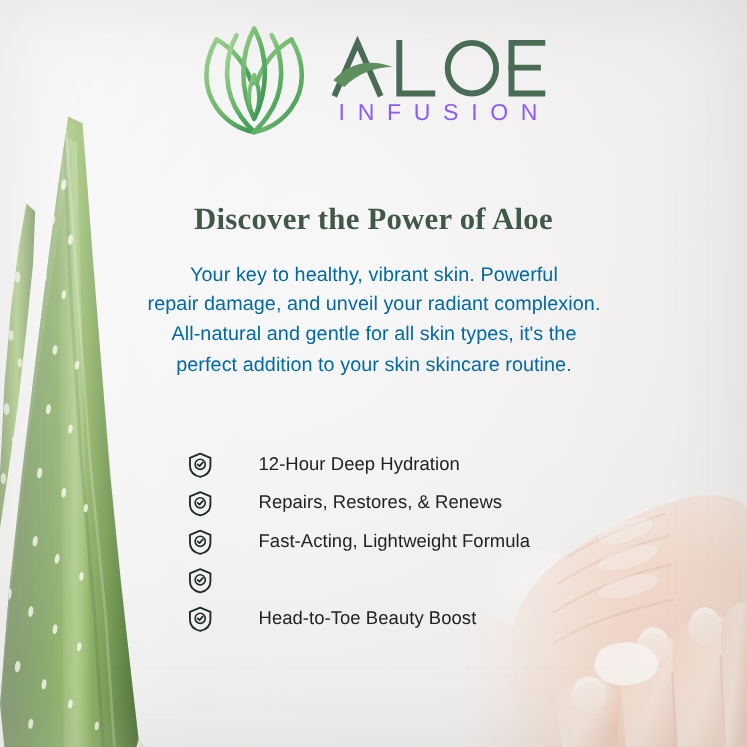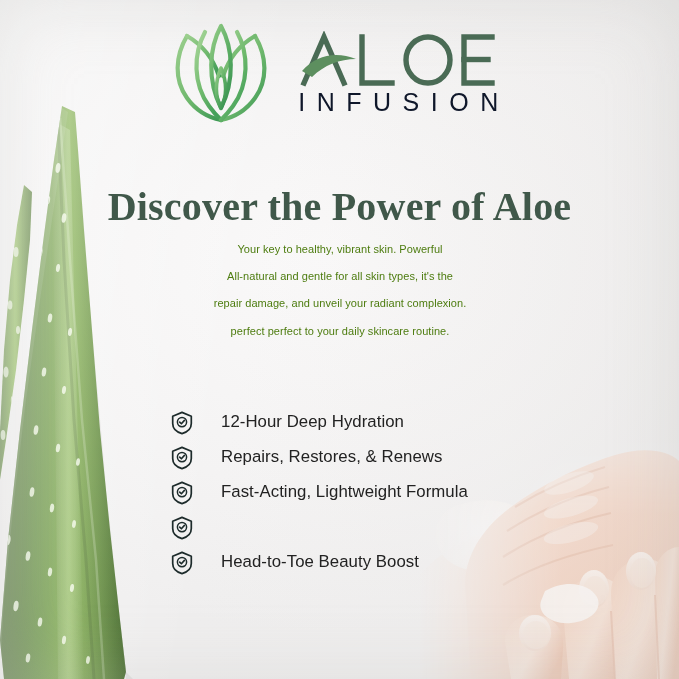--- a/index.html
+++ b/index.html
@@ -59,75 +59,75 @@
     justify-content: center;
     gap: 14px;
   }
   .logo-mark { width: 104px; height: 102px; display: block; }
   .logo-words { display: flex; flex-direction: column; align-items: center; }
   .logo-aloe {
     height: 56px;
     display: block;
   }
   .logo-infusion {
-    font-size: 25px;
+    font-size: 21px;
     letter-spacing: 11.5px;
-    color: #0f172a;
+    color: #8b5cf6;
     font-weight: 400;
     margin-top: 3px;
     padding-left: 11px;
     line-height: 1;
     white-space: nowrap;
   }
 
   
   .headline {
     position: absolute;
     left: 0; right: 0;
     top: 156px;
     text-align: center;
     font-family: "Liberation Serif", serif;
-    font-size: 40px;
+    font-size: 28px;
     line-height: 1.15;
     color: #40584a;
     letter-spacing: 0.2px;
     white-space: nowrap;
     margin-top: 28px;
   }
 
   
   .para {
     position: absolute;
     left: 100px;
     width: 480px;
     top: 236px;
     text-align: center;
-    font-size: 11px;
+    font-size: 18px;
     line-height: 27.2px;
-    color: #4d7c0f;
+    color: #0369a1;
     letter-spacing: 0.05px;
   }
   .para .line { display: block; white-space: nowrap; }
 
   
   .features {
     position: absolute;
     left: 171px;
     top: 405px;
     display: flex;
     flex-direction: column;
   }
   .feature-row {
     display: flex;
     align-items: center;
     height: 35px;
   }
   .feature-icon { width: 22px; height: 24px; display: block; flex: 0 0 auto; }
   .feature-label {
-    margin-left: 28px;
+    margin-left: 42px;
     font-size: 16.8px;
     color: #222222;
     letter-spacing: 0.05px;
     white-space: nowrap;
     line-height: 1;
   }
 </style>
 </head>
 <body>
 
@@ -394,23 +394,23 @@
         <path d="M2,40 C16,24 36,20 56,28 C40,28 24,34 12,46 Z" fill="#5d8f5f"></path>
       </svg>
       <div class="logo-infusion">INFUSION</div>
     </div>
   </div>
 
   <h1 class="headline">Discover the Power of Aloe</h1>
 
   <div class="para">
     <span class="line">Your key to healthy, vibrant skin. Powerful</span>
+    <span class="line">repair damage, and unveil your radiant complexion.</span>
     <span class="line">All-natural and gentle for all skin types, it's the</span>
-    <span class="line">repair damage, and unveil your radiant complexion.</span>
-    <span class="line">perfect perfect to your daily skincare routine.</span>
+    <span class="line">perfect addition to your skin skincare routine.</span>
   </div>
 
   <div class="features">
 
     <div class="feature-row">
       <svg class="feature-icon" viewBox="0 0 22 24" xmlns="http://www.w3.org/2000/svg">
         <path d="M11,1.4 L20.3,5.2 L20.3,12.6 C20.3,17.6 16.4,21.2 11,22.6
                  C5.6,21.2 1.7,17.6 1.7,12.6 L1.7,5.2 Z" fill="none" stroke="#1d2b2b" stroke-width="1.7" stroke-linejoin="round"></path>
         <circle cx="11" cy="11.1" r="4.6" fill="none" stroke="#1d2b2b" stroke-width="1.5"></circle>
         <path d="M8.7,11.1 L10.4,12.8 L13.4,9.4" fill="none" stroke="#1d2b2b" stroke-width="1.6" stroke-linecap="round" stroke-linejoin="round"></path>

